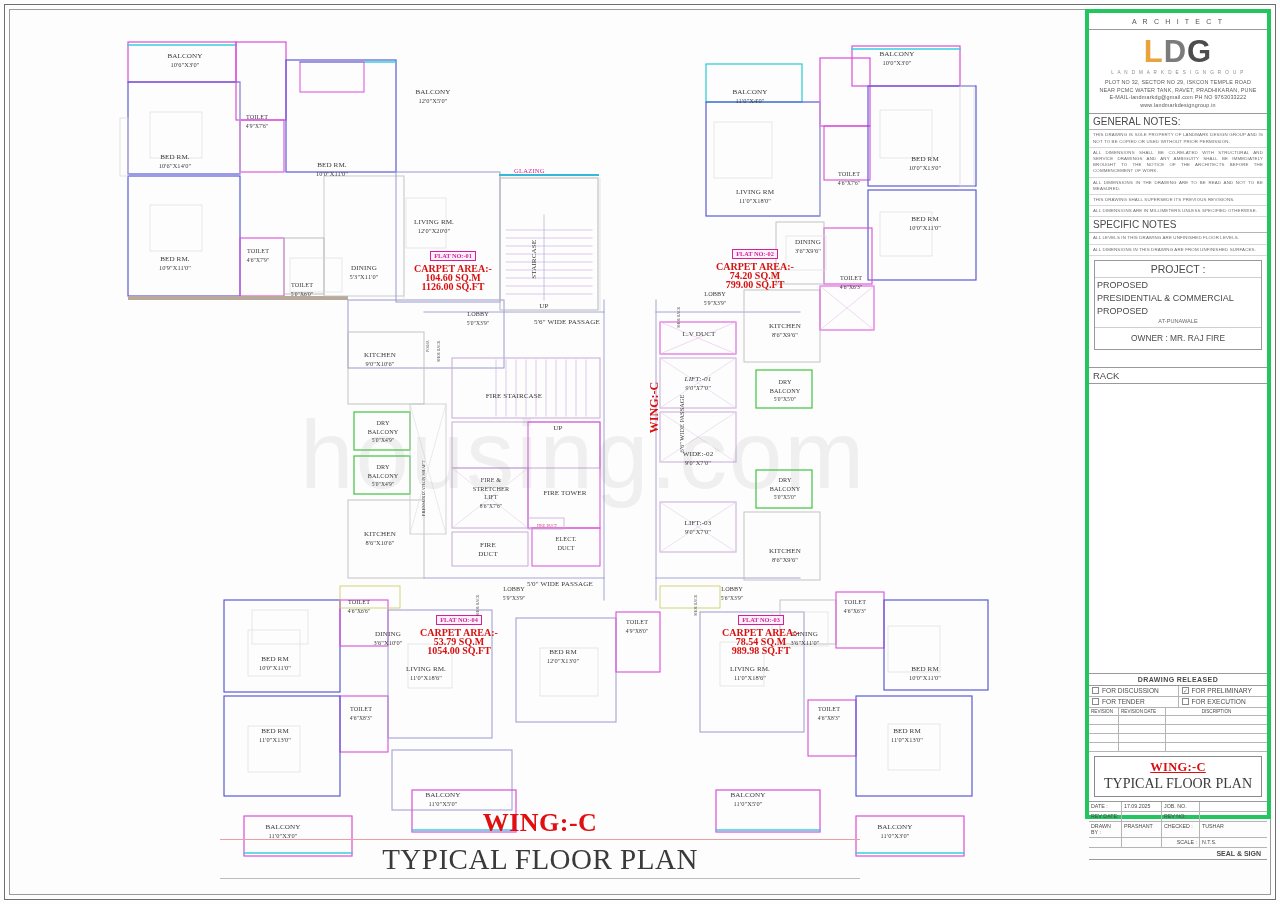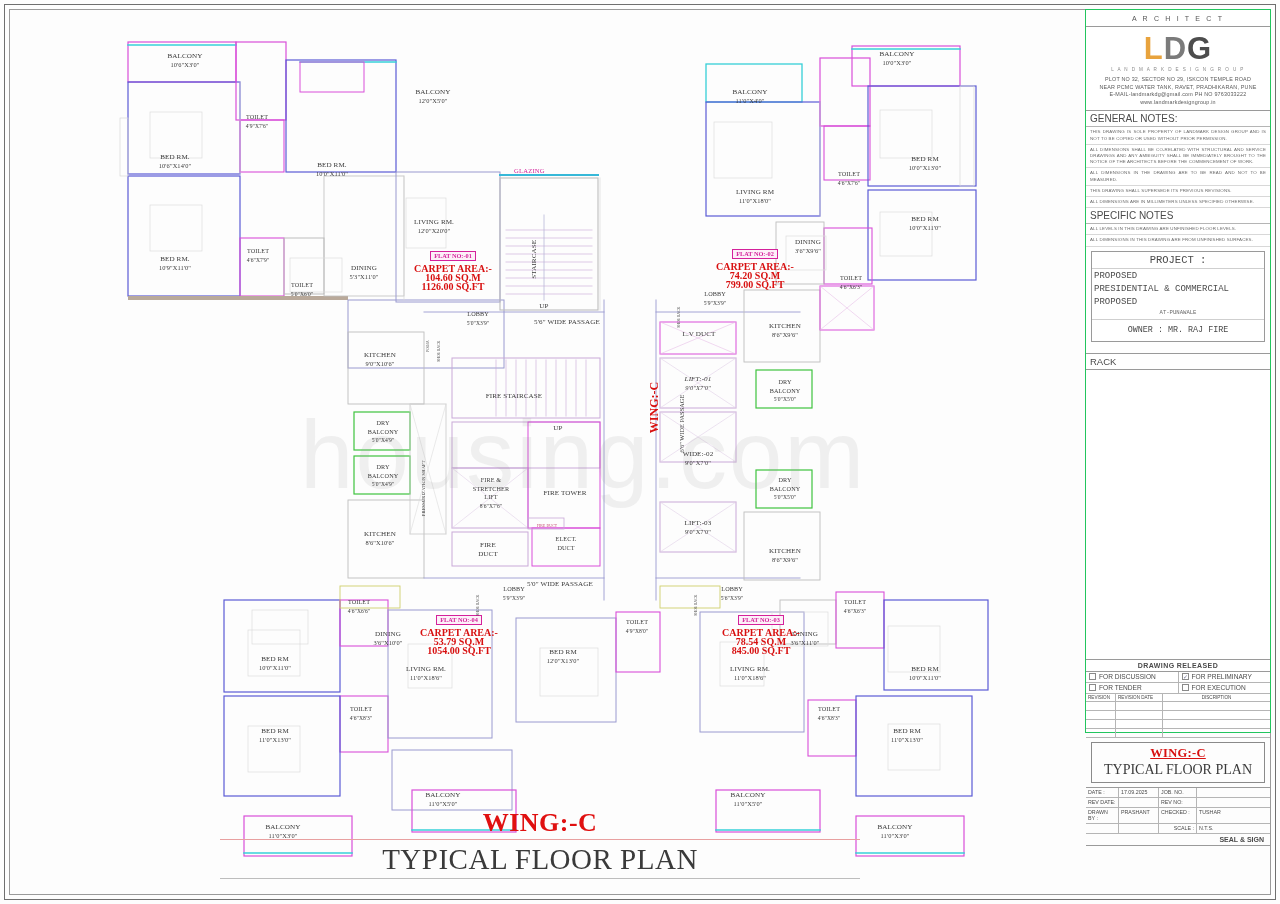--- a/index.html
+++ b/index.html
@@ -17,22 +17,22 @@
   .frame-outer {
     position:absolute; left:4px; top:4px; right:4px; bottom:4px;
     border:1.5px solid #6f6f6f;
   }
   .frame-inner {
     position:absolute; left:9px; top:9px; right:9px; bottom:9px;
     border:1px solid #9a9a9a;
   }
   
   #titleblock {
-    position:absolute; left:1085px; top:9px; width:186px; height:724px;
-    border:1px solid #22c55e; background:#ffffff;
+    position:absolute; left:1085px; top:9px; width:186px; height:810px;
+    border:4px solid #22c55e; background:#ffffff;
     font-family:"Liberation Sans", sans-serif;
     color:#4a4a4a;
   }
   .tb-sec { border-bottom:1px solid #9a9a9a; }
   .tb-hdr {
     text-align:center; font-size:7px; letter-spacing:2.2px;
     padding:5px 0 4px; color:#555;
   }
   .logo-box { padding:6px 0 4px; text-align:center; }
   .logo-letters {
@@ -53,21 +53,21 @@
   }
   .sec-title {
     font-size:10px; padding:2px 4px; color:#4a4a4a;
     border-bottom:1px solid #b5b5b5;
   }
   .note-p {
     font-size:4.4px; line-height:6.2px; padding:2px 4px;
     text-align:justify; color:#6a6a6a; letter-spacing:.15px;
     border-bottom:1px solid #d8d8d8;
   }
-  .proj-box { margin:4px 5px 11px; border:1px solid #9a9a9a;font-family:Liberation Mono, monospace; }
+  .proj-box { margin:4px 5px 17px; border:1px solid #9a9a9a; }
   .proj-l1 { text-align:center; font-size:10.5px; padding:2px 0; border-bottom:1px solid #cfcfcf; color:#4a4a4a;}
   .proj-l2 { font-size:9px; padding:2px 2px 0; color:#4a4a4a; line-height:11px;}
   .proj-l3 { text-align:center; font-size:5.6px; padding:1px 0 3px; color:#6a6a6a;}
   .owner { text-align:center; font-size:8.4px; padding:5px 0 6px; border-top:1px solid #cfcfcf; color:#4a4a4a;}
   .notes-lbl { font-size:9.5px; padding:2px 4px; color:#4a4a4a; border-top:1px solid #9a9a9a; border-bottom:1px solid #9a9a9a;}
   .notes-blank { height:290px; border-bottom:1px solid #9a9a9a; }
 
   .rel-hdr { text-align:center; font-size:7px; font-weight:700; padding:2px 0; border-bottom:1px solid #9a9a9a; letter-spacing:.4px;}
   .rel-row { display:flex; border-bottom:1px solid #b5b5b5; }
   .rel-cell { flex:1; display:flex; align-items:center; gap:3px; padding:1.5px 3px; font-size:6.6px; }
@@ -560,21 +560,21 @@
         <span>CARPET AREA:-</span><br>
         <span>74.20 SQ.M</span><br>
         <span>799.00 SQ.FT</span>
       </div>
     </div>
     <div class="flatbox" style="left:706px; top:608px; width:110px;">
       <span class="flat-no">FLAT NO:-03</span>
       <div class="flat-area">
         <span>CARPET AREA:-</span><br>
         <span>78.54 SQ.M</span><br>
-        <span>845.00 SQ.FT</span>
+        <span>989.98 SQ.FT</span>
       </div>
     </div>
     <div class="flatbox" style="left:404px; top:608px; width:110px;">
       <span class="flat-no">FLAT NO:-04</span>
       <div class="flat-area">
         <span>CARPET AREA:-</span><br>
         <span>53.79 SQ.M</span><br>
         <span>1054.00 SQ.FT</span>
       </div>
     </div>

